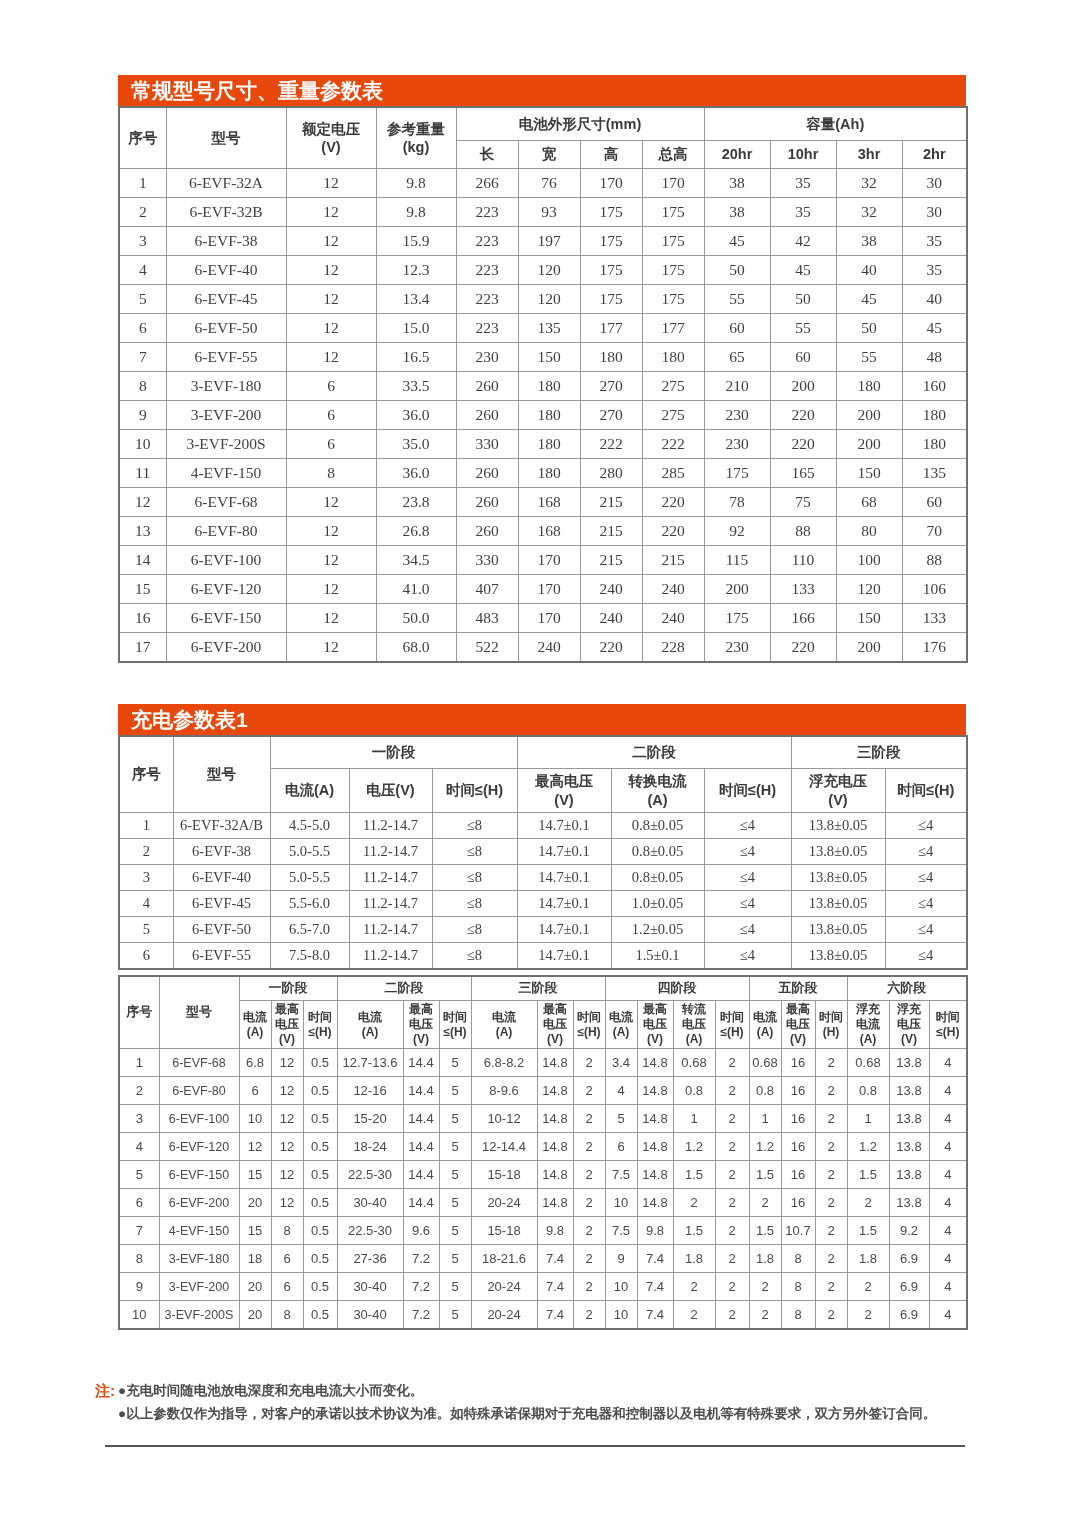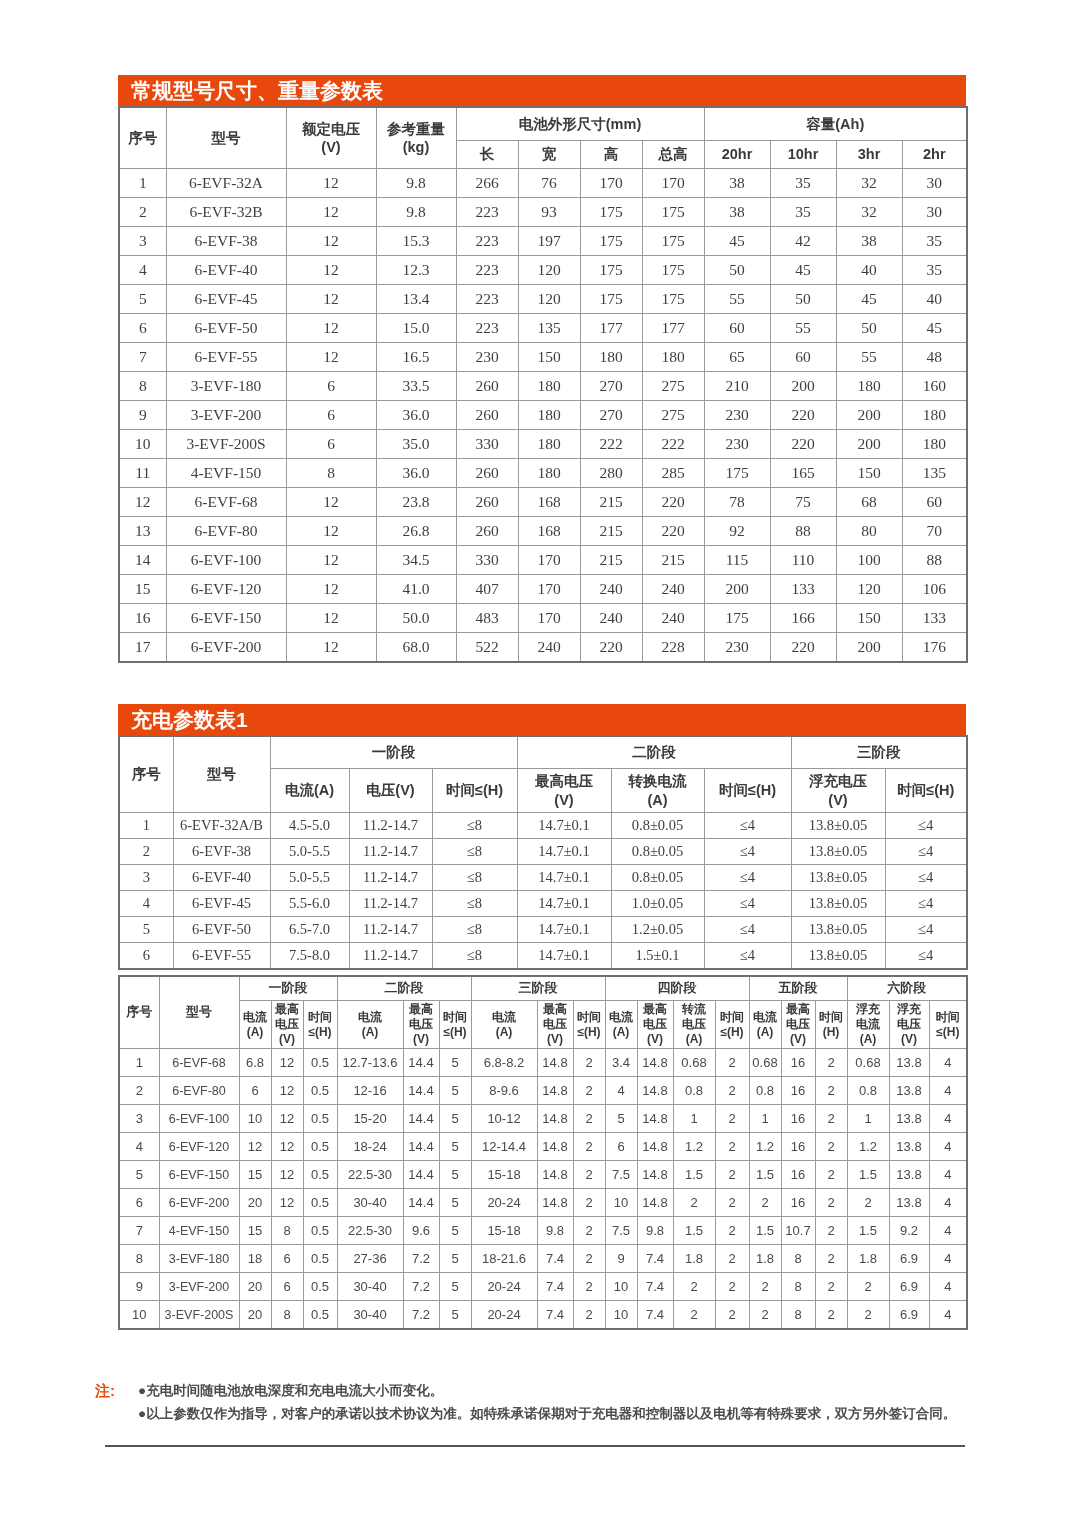--- a/index.html
+++ b/index.html
@@ -26,21 +26,21 @@
   
   #t3 th{font-size:12px;}
   #t3 thead tr:nth-child(1) th{height:23px;font-size:13px;}
   #t3 thead tr:nth-child(2) th{height:47px;}
   #t3 td{height:27px;font-size:13px;color:#4a4a4a;}
   #t3 td:nth-child(2){font-size:12.5px;}
   
   .notes{position:absolute;left:95px;top:1380px;width:880px;display:flex;
          font-size:13.5px;font-weight:bold;color:#4c4c4c;line-height:22.5px;}
   .note-label{color:#e8480c;font-size:15px;font-weight:bold;margin-right:3px;line-height:22.5px;}
-  .note-lines div{white-space:nowrap;margin-left:20px;}
+  .note-lines div{white-space:nowrap;}
   .bottom-rule{position:absolute;left:105px;top:1445px;width:860px;height:2px;background:#555555;}
 </style>
 </head>
 <body>
 
 <div class="page">
 
   <div class="section" style="top:75px">
     <div class="banner">
       <span>常规型号尺寸、重量参数表</span>
@@ -108,21 +108,21 @@
             <td>175</td>
             <td>38</td>
             <td>35</td>
             <td>32</td>
             <td>30</td>
           </tr>
           <tr>
             <td>3</td>
             <td>6-EVF-38</td>
             <td>12</td>
-            <td>15.3</td>
+            <td>15.9</td>
             <td>223</td>
             <td>197</td>
             <td>175</td>
             <td>175</td>
             <td>45</td>
             <td>42</td>
             <td>38</td>
             <td>35</td>
           </tr>
           <tr>

